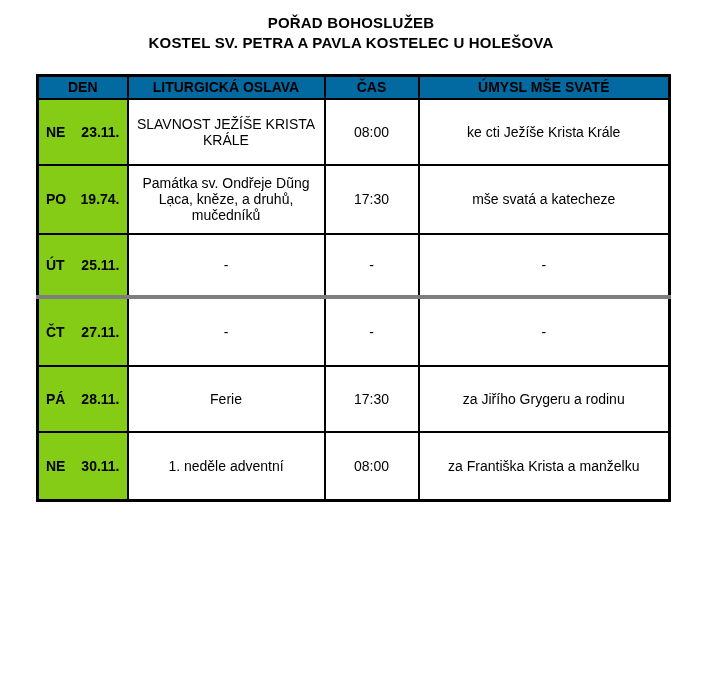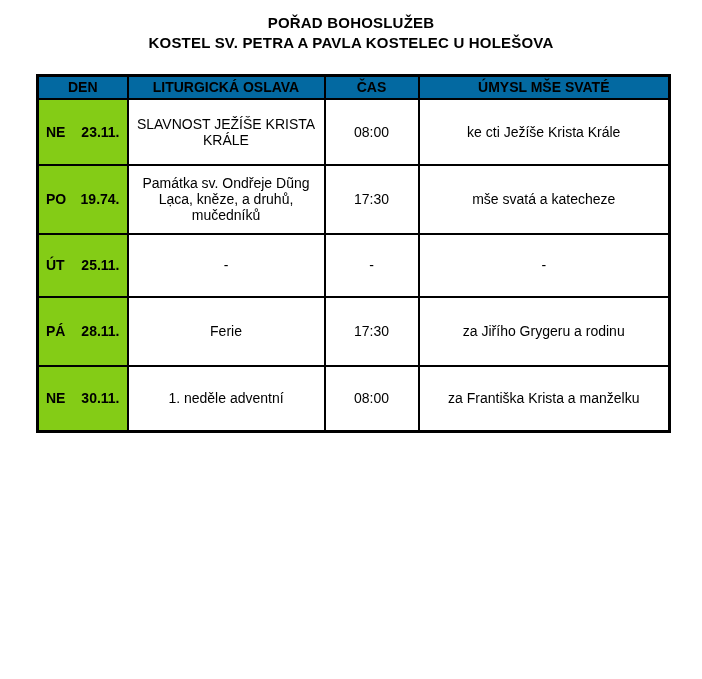--- a/index.html
+++ b/index.html
@@ -134,20 +134,31 @@
         <td class="day-cell">
           <span class="day-inner">
               <span>ÚT</span>
               <span>25.11.</span>
             </span>
         </td>
         <td class="celebration-cell">-</td>
         <td class="time-cell">-</td>
         <td class="intention-cell">-</td>
       </tr>
+      <tr class="page-break-top">
+        <td class="day-cell">
+          <span class="day-inner">
+              <span>ČT</span>
+              <span>27.11.</span>
+            </span>
+        </td>
+        <td class="celebration-cell">-</td>
+        <td class="time-cell">-</td>
+        <td class="intention-cell">-</td>
+      </tr>
       <tr>
         <td class="day-cell">
           <span class="day-inner">
               <span>PÁ</span>
               <span>28.11.</span>
             </span>
         </td>
         <td class="celebration-cell">Ferie</td>
         <td class="time-cell">17:30</td>
         <td class="intention-cell">za Jiřího Grygeru a rodinu</td>

